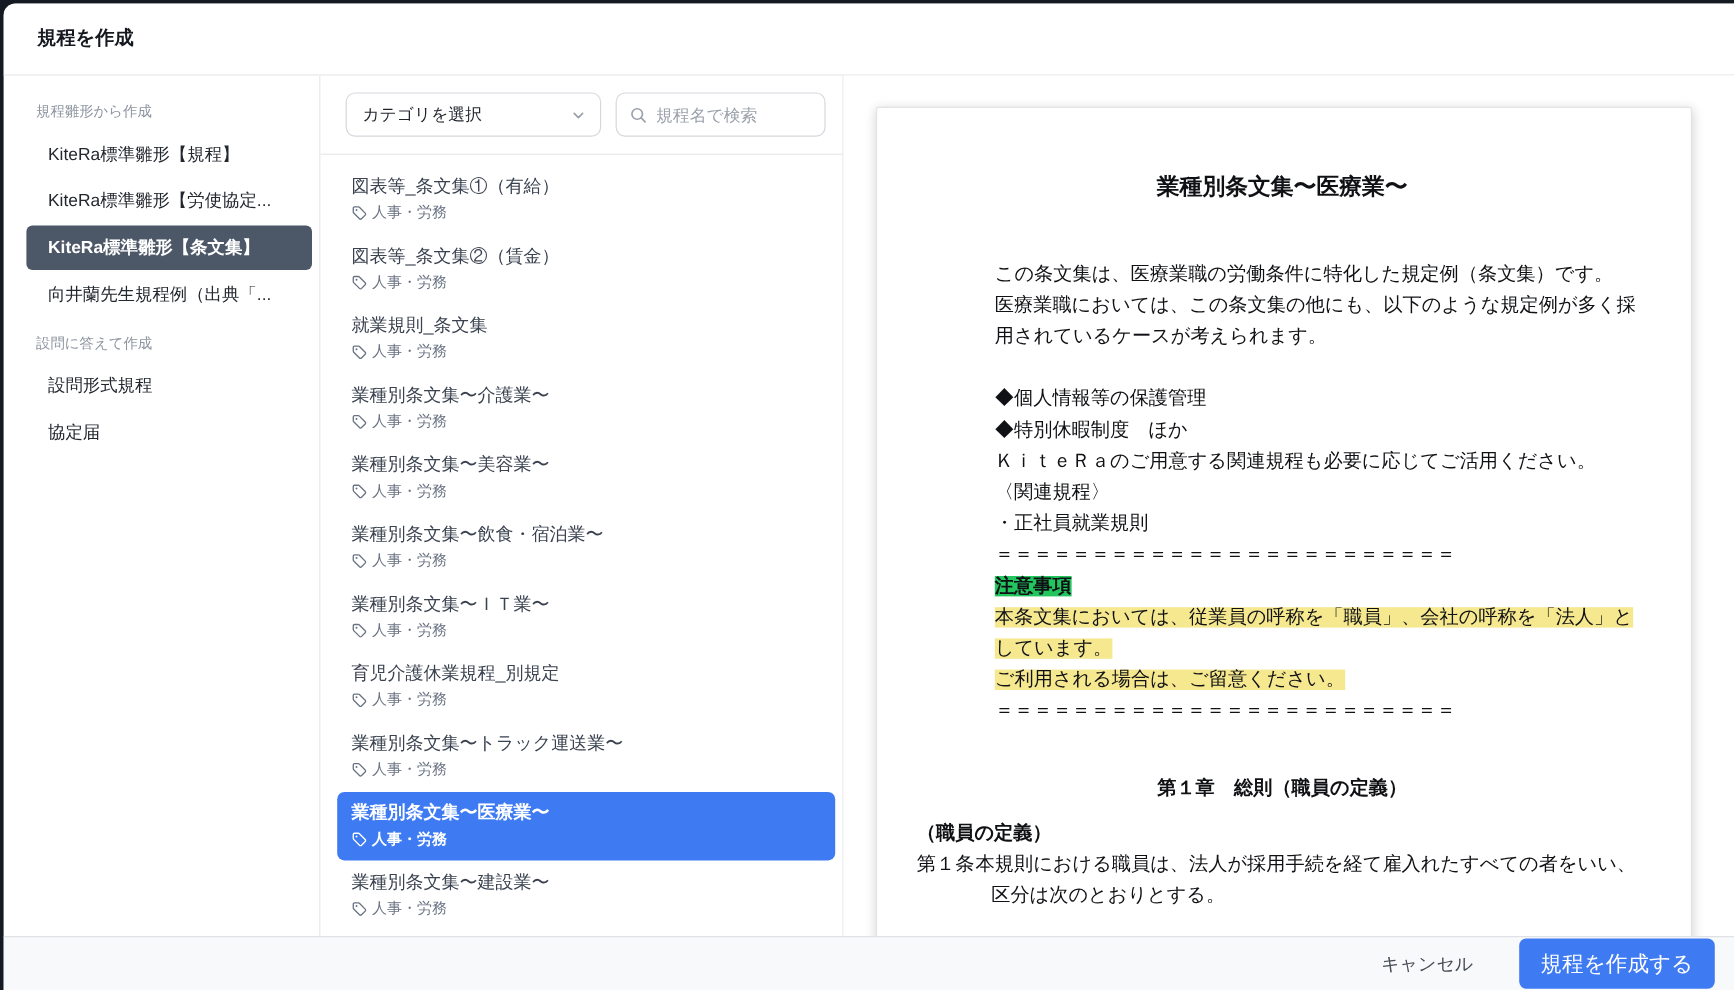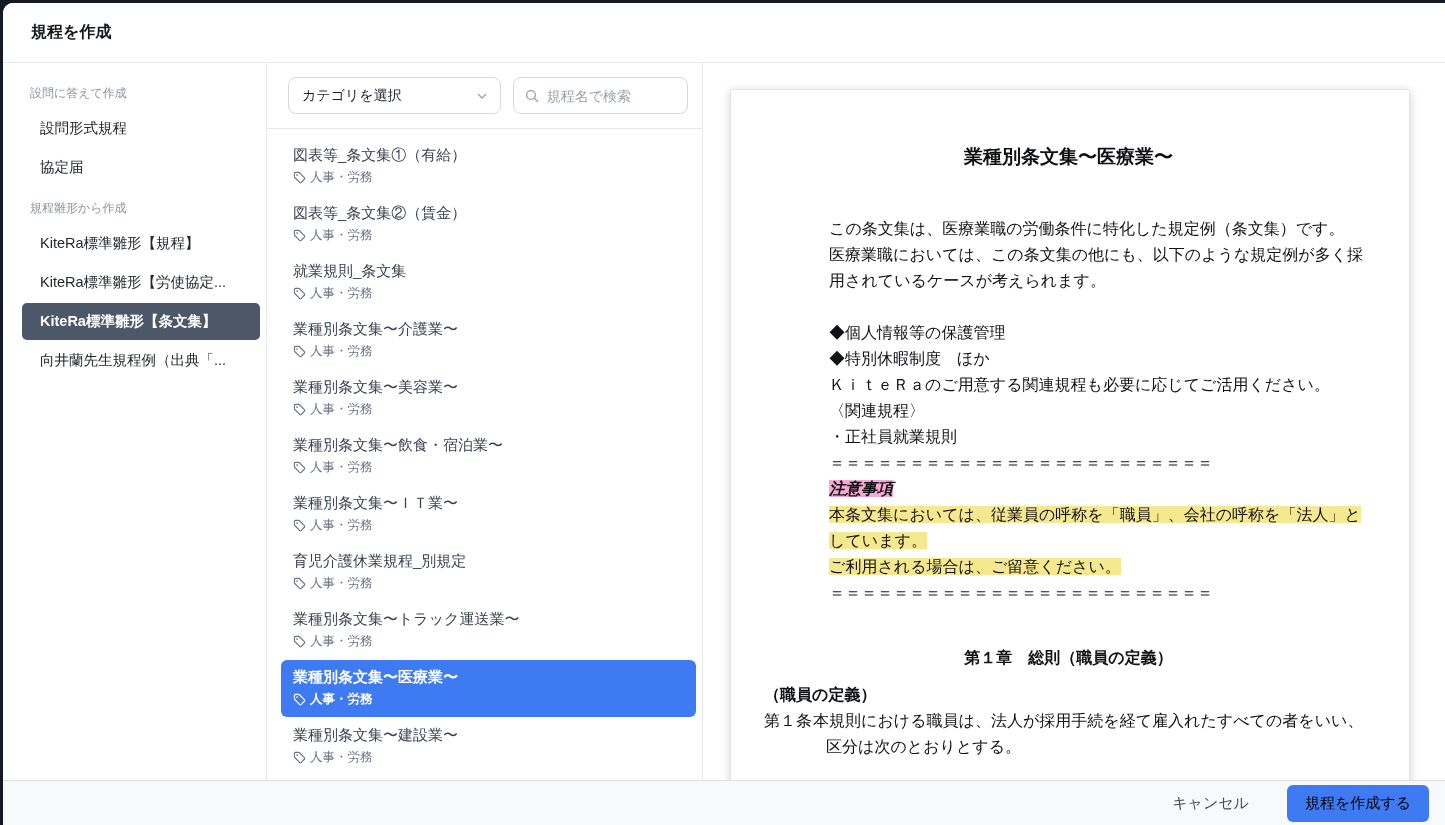--- a/index.html
+++ b/index.html
@@ -121,21 +121,21 @@
   .doc {
     padding: 54px 36px 0 33px;
     font-size: 16px; line-height: 26px; color: #101114;
   }
   .doc-title { text-align: center; font-size: 19px; font-weight: 700; margin: 0 0 46px; }
   .doc-body { margin-left: 65px; }
   .doc p { margin: 0; }
   .blank-line { height: 26px; }
   .equals-line { margin-top: 13px; letter-spacing: 0; }
   .hl { background: #f6e88f; }
-  .hl-bold { background: #f9a8d4; font-weight: 700; font-style: italic; }
+  .hl-bold { background: #22c55e; font-weight: 700; }
   .doc-chapter { text-align: center; font-weight: 700; margin-top: 39px; }
   .doc-caption { font-weight: 700; margin-top: 11px; }
   .doc-article { padding-left: 62px; text-indent: -62px; }
   .art-num { margin-right: 1px; }
 
   
   .modal-footer {
     flex: none; height: 45px;
     background: #f8f9fa;
     border-top: 1px solid #dfe1e4;
@@ -143,48 +143,48 @@
     gap: 28px; padding: 0 16px;
   }
   .cancel-btn {
     background: none; border: none;
     font-size: 15px; color: #454c56; cursor: pointer;
     font-family: "Liberation Sans", sans-serif;
     padding: 8px 10px;
   }
   .submit-btn {
     background: #3e7bf2; border: none; border-radius: 6px;
-    color: #000000; font-size: 15px; font-weight: 500;
+    color: #ffffff; font-size: 18px; font-weight: 500;
     padding: 9px 18px; cursor: pointer;
     font-family: "Liberation Sans", sans-serif;
   }
 </style>
 </head>
 <body>
 
 <div class="modal">
 
   <div class="modal-header">
     <div class="modal-title">規程を作成</div>
   </div>
 
   <div class="modal-body">
 
     <div class="sidebar">
-      <div class="side-section">
-        <div class="side-label">設問に答えて作成</div>
-        <div class="side-item">設問形式規程</div>
-        <div class="side-item">協定届</div>
-      </div>
       <div class="side-section">
         <div class="side-label">規程雛形から作成</div>
         <div class="side-item">KiteRa標準雛形【規程】</div>
         <div class="side-item">KiteRa標準雛形【労使協定...</div>
         <div class="side-item selected">KiteRa標準雛形【条文集】</div>
         <div class="side-item">向井蘭先生規程例（出典「...</div>
+      </div>
+      <div class="side-section">
+        <div class="side-label">設問に答えて作成</div>
+        <div class="side-item">設問形式規程</div>
+        <div class="side-item">協定届</div>
       </div>
     </div>
 
     <div class="list-panel">
       <div class="filters">
         <div class="category-select">
           <span>カテゴリを選択</span>
           <span class="chevron">
             <svg width="12" height="12" viewBox="0 0 12 12">
                 <polyline points="2.5,4.5 6,8 9.5,4.5" fill="none" stroke="currentColor" stroke-width="1.4" stroke-linecap="round" stroke-linejoin="round"></polyline>

